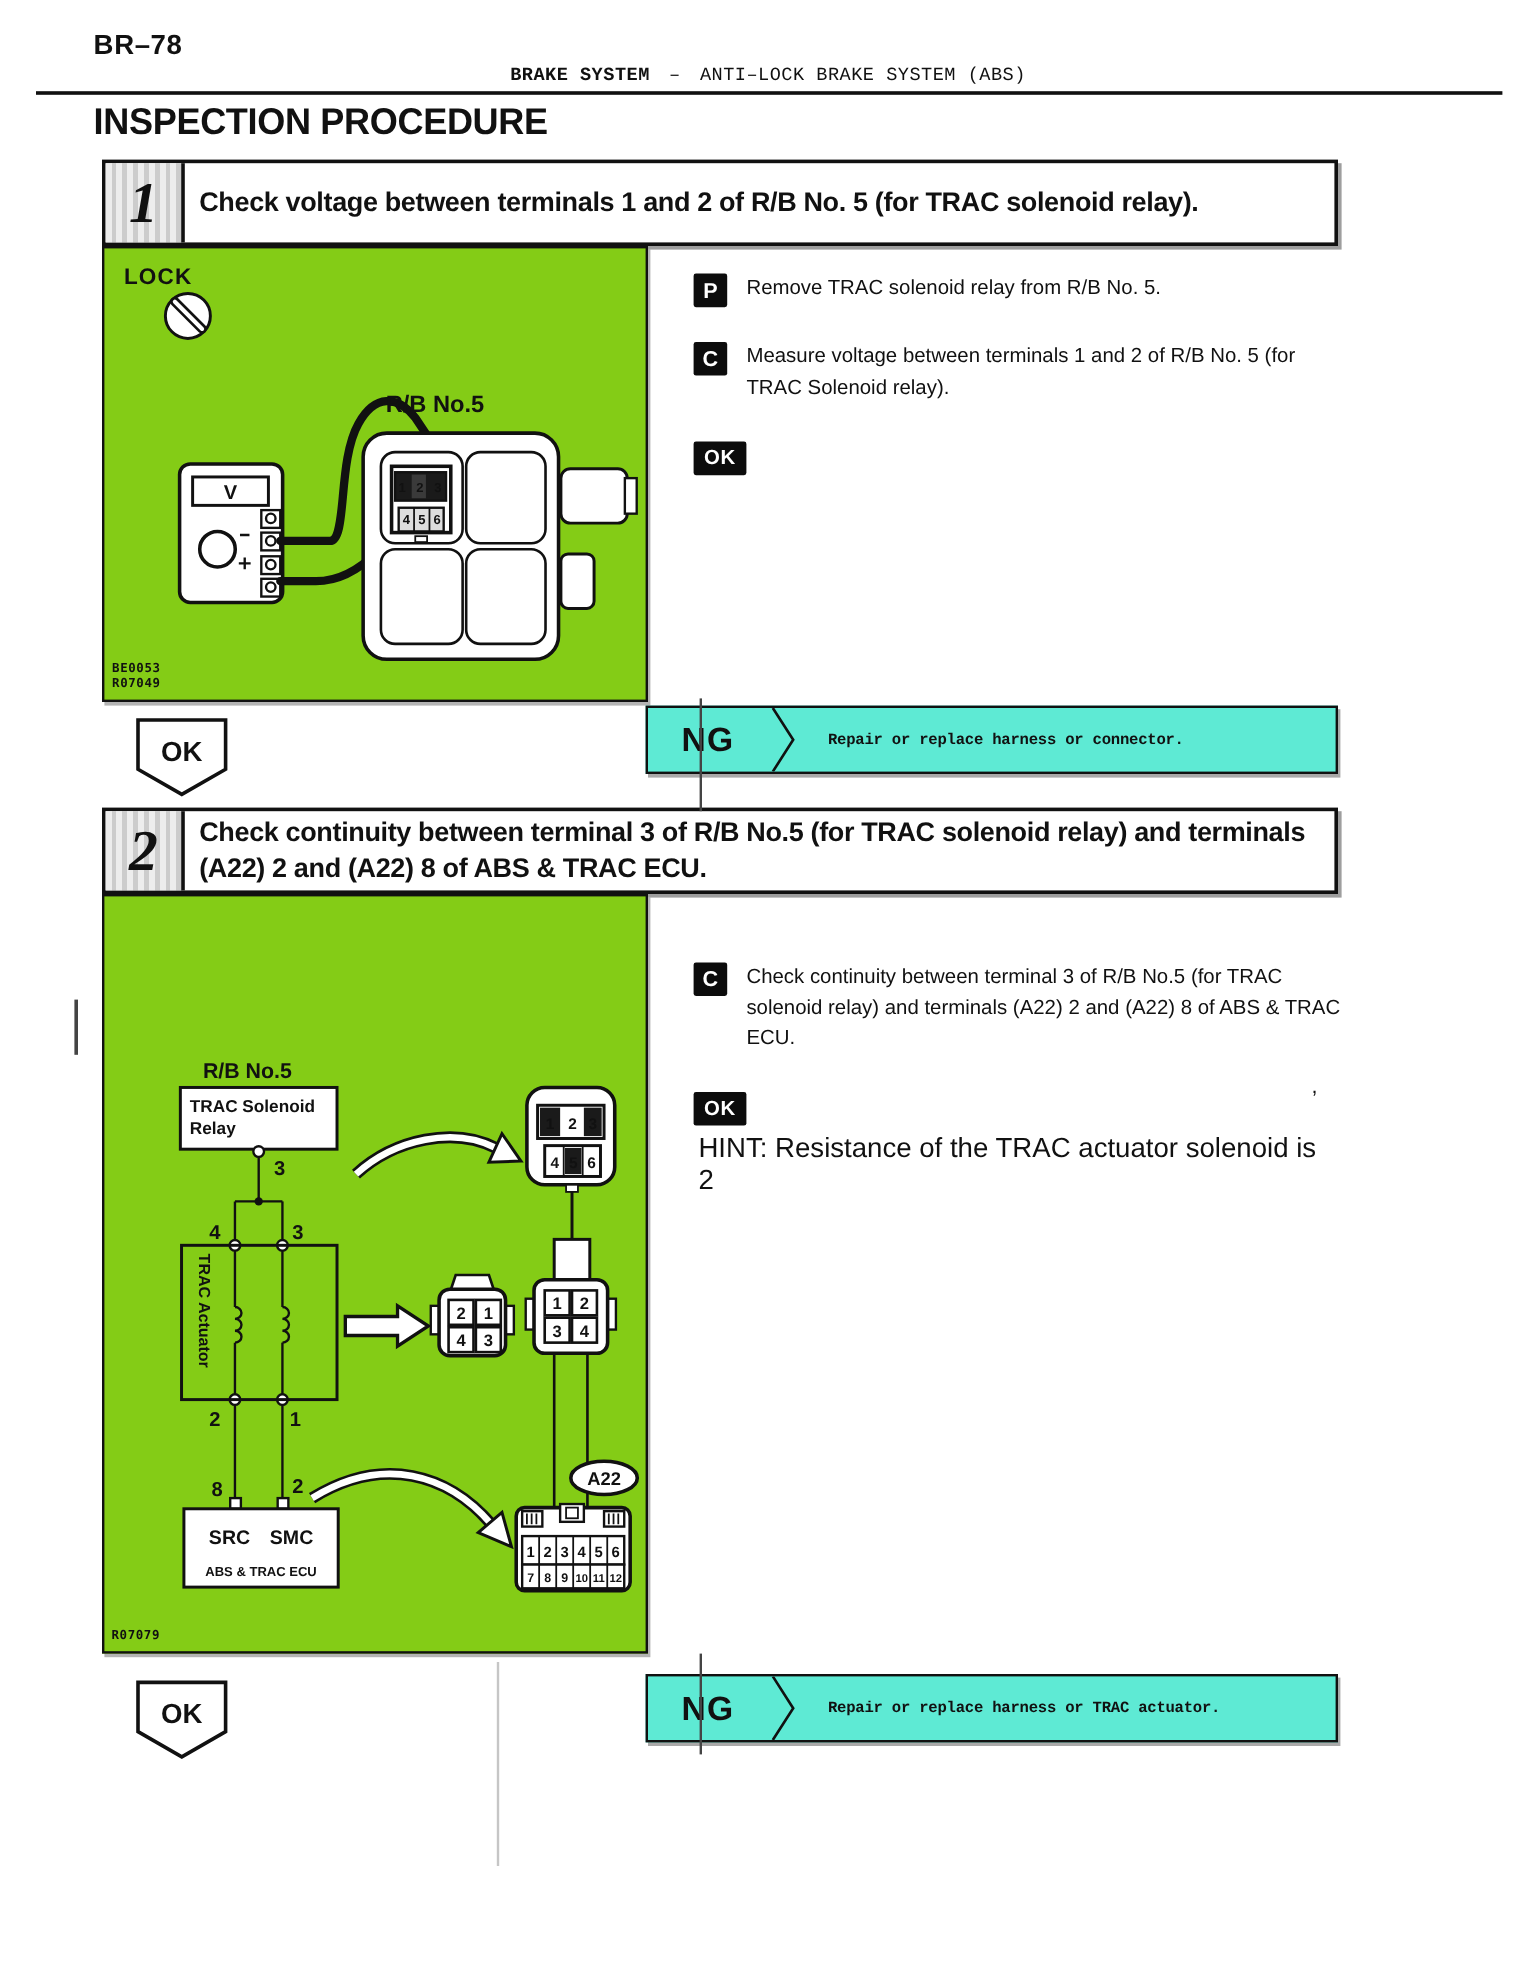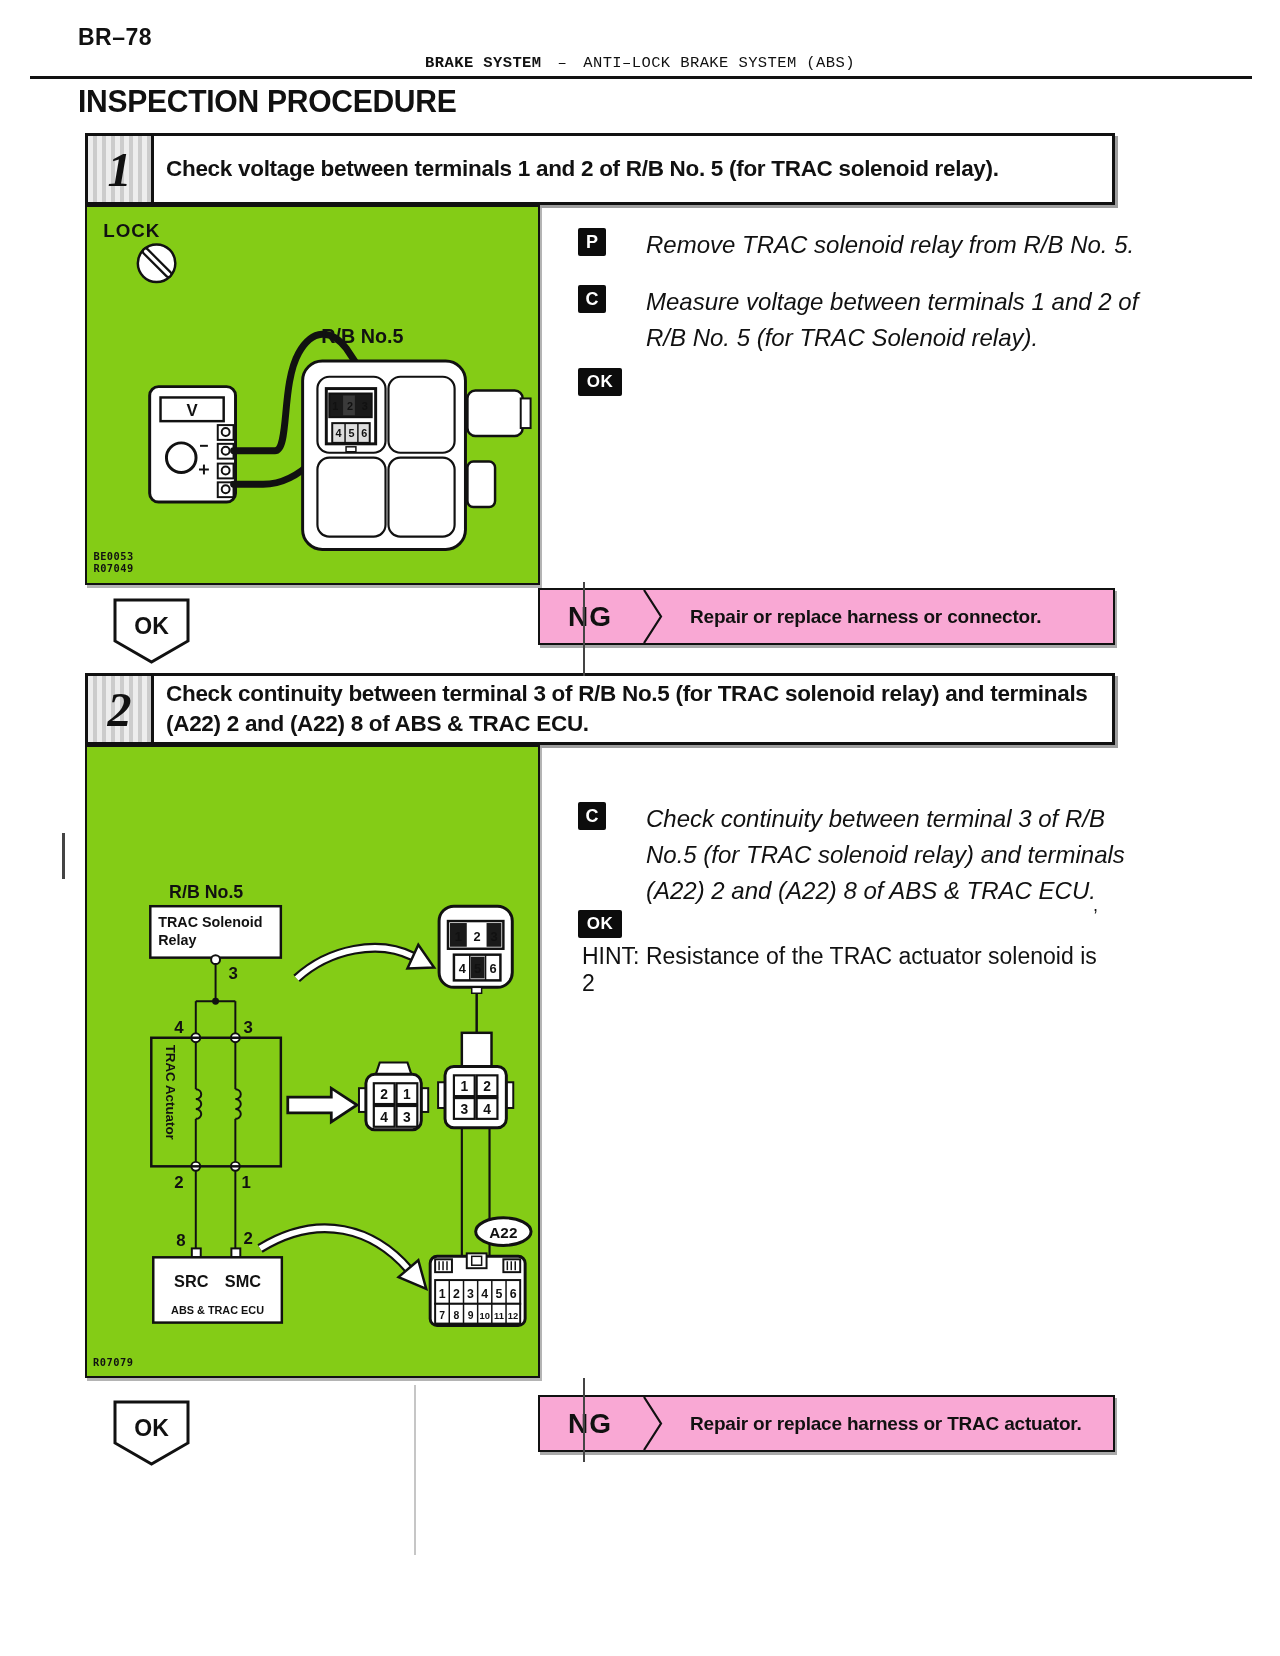--- a/index.html
+++ b/index.html
@@ -28,31 +28,31 @@
 
   .diagbox { position:absolute; left:85px; width:455px; border:2.5px solid #111; background:#84cc16;
              box-shadow:2px 3px 0 rgba(40,40,40,.35); }
   .rightcol { position:absolute; left:540px; width:575px; }
 
   .irow { position:absolute; left:38px; display:flex; align-items:flex-start; }
   .badge { background:#0c0c0c; color:#fff; font-weight:bold; flex:none; border-radius:2px;
            display:flex; align-items:center; justify-content:center; }
   .badge.sq   { width:28px; height:28px; font-size:18px; }
   .badge.wide { width:44px; height:28px; font-size:17px; letter-spacing:.5px; }
-  .itxt { width:500px; margin-left:40px; font-size:24px; line-height:1.5; margin-top:-1px;font-style:italic; }
+  .itxt { width:500px; margin-left:16px; font-size:17px; line-height:1.5; margin-top:-1px; }
   .itxt.bold { font-weight:bold; }
   .hint { position:absolute; left:42px; font-size:23px; }
   .hintmark { position:absolute; left:553px; top:150px; font-size:18px; }
 
   
   .ngbox { position:absolute; left:538px; width:577px; height:57px; border:2.5px solid #111;
-           background:#f9a8d4; display:flex; align-items:center; box-shadow:2px 3px 0 rgba(40,40,40,.4); }
+           background:#5eead4; display:flex; align-items:center; box-shadow:2px 3px 0 rgba(40,40,40,.4); }
   .nglabel { font-size:28px; font-weight:bold; margin-left:28px; letter-spacing:1px; }
   .ngchev  { margin-left:30px; display:flex; }
-  .ngtext  { font-size:19px; font-weight:bold; margin-left:26px; letter-spacing:-.2px; }
+  .ngtext  { font-size:13px; font-weight:bold; margin-left:26px; letter-spacing:-.2px;font-family:Liberation Mono, monospace; }
 
   .okbanner { position:absolute; left:113px; }
 
   svg { font-family:"Liberation Sans", sans-serif; }
   svg text { fill:#111; }
   .mono { font-family:"DejaVu Sans Mono", monospace; }
   .artifact { position:absolute; background:#444; }
   .artifact.light { background:#c6c6c6; }
 </style>
 </head>

